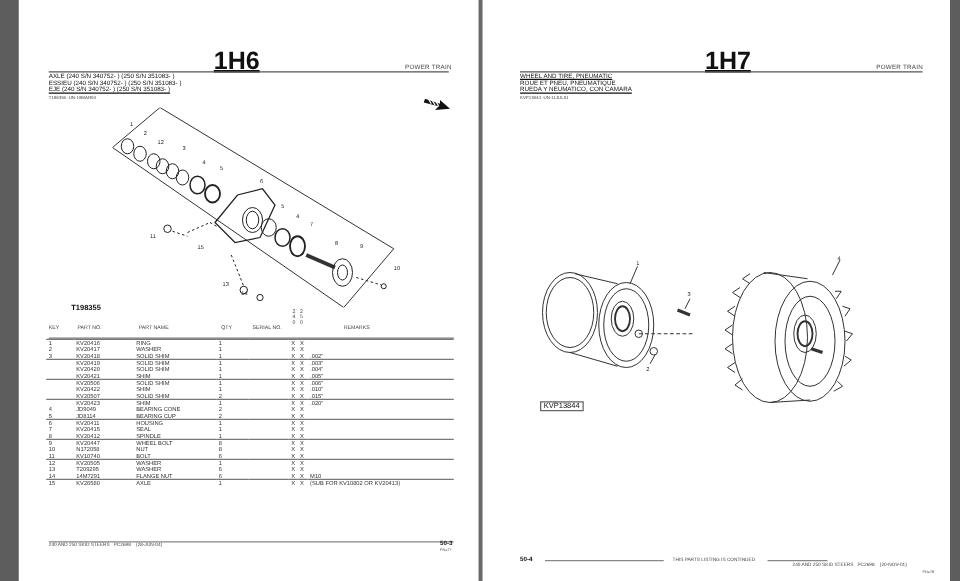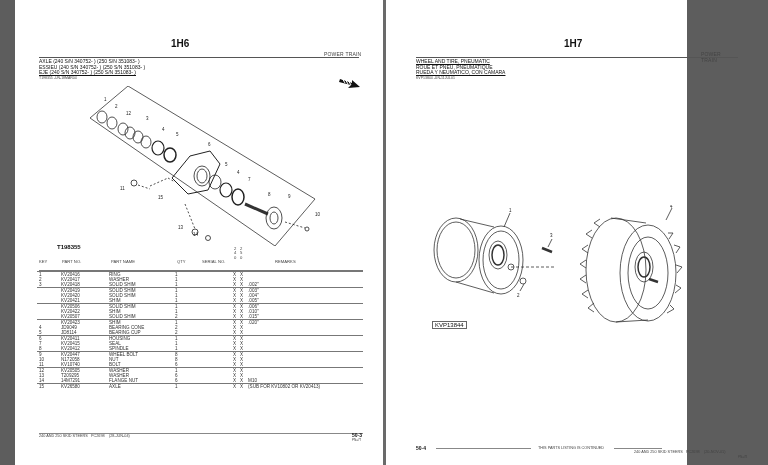--- a/index.html
+++ b/index.html
@@ -1,24 +1,24 @@
 <!DOCTYPE html>
 <html><head>
 <meta charset="utf-8">
 <style>
   * { box-sizing: border-box; margin: 0; padding: 0; }
   html, body { width: 768px; height: 465px; overflow: hidden; background: #5a5a5a; }
   body { font-family: "Liberation Sans", sans-serif; color: #111; position: relative; }
   .viewer { position: absolute; left: 0; top: 0; width: 768px; height: 465px; background: #5d5d5d; }
   .page { position: absolute; top: 0; height: 465px; background: #fff; }
   .page.left { left: 15px; width: 368px; }
-  .page.right { left: 386px; width: 301px; }
+  .page.right { left: 386px; width: 374px; }
   .page-sep { position: absolute; left: 383px; top: 0; width: 3px; height: 465px; background: #6a6a6a; }
 
-  .sec-num { position: absolute; top: 38px; font-weight: bold; font-size: 10px; }
+  .sec-num { position: absolute; top: 38px; font-weight: bold; font-size: 20px; text-decoration: underline; }
   .sec-cat { position: absolute; top: 51px; font-size: 5px; color: #444; letter-spacing: .2px; }
   .hrule { position: absolute; height: 1px; background: #555; }
   .title-block { position: absolute; font-size: 5px; line-height: 5.6px; color: #111; }
   .title-block .ref { font-size: 3.5px; color: #444; }
 
   .dir-arrow { position: absolute; }
 
   table.parts { position: absolute; border-collapse: collapse; font-size: 4.6px; color: #333; }
   table.parts td { padding: 0 2px; line-height: 5px; white-space: nowrap; }
   table.parts tr.grp td { border-top: 1px solid #777; }

